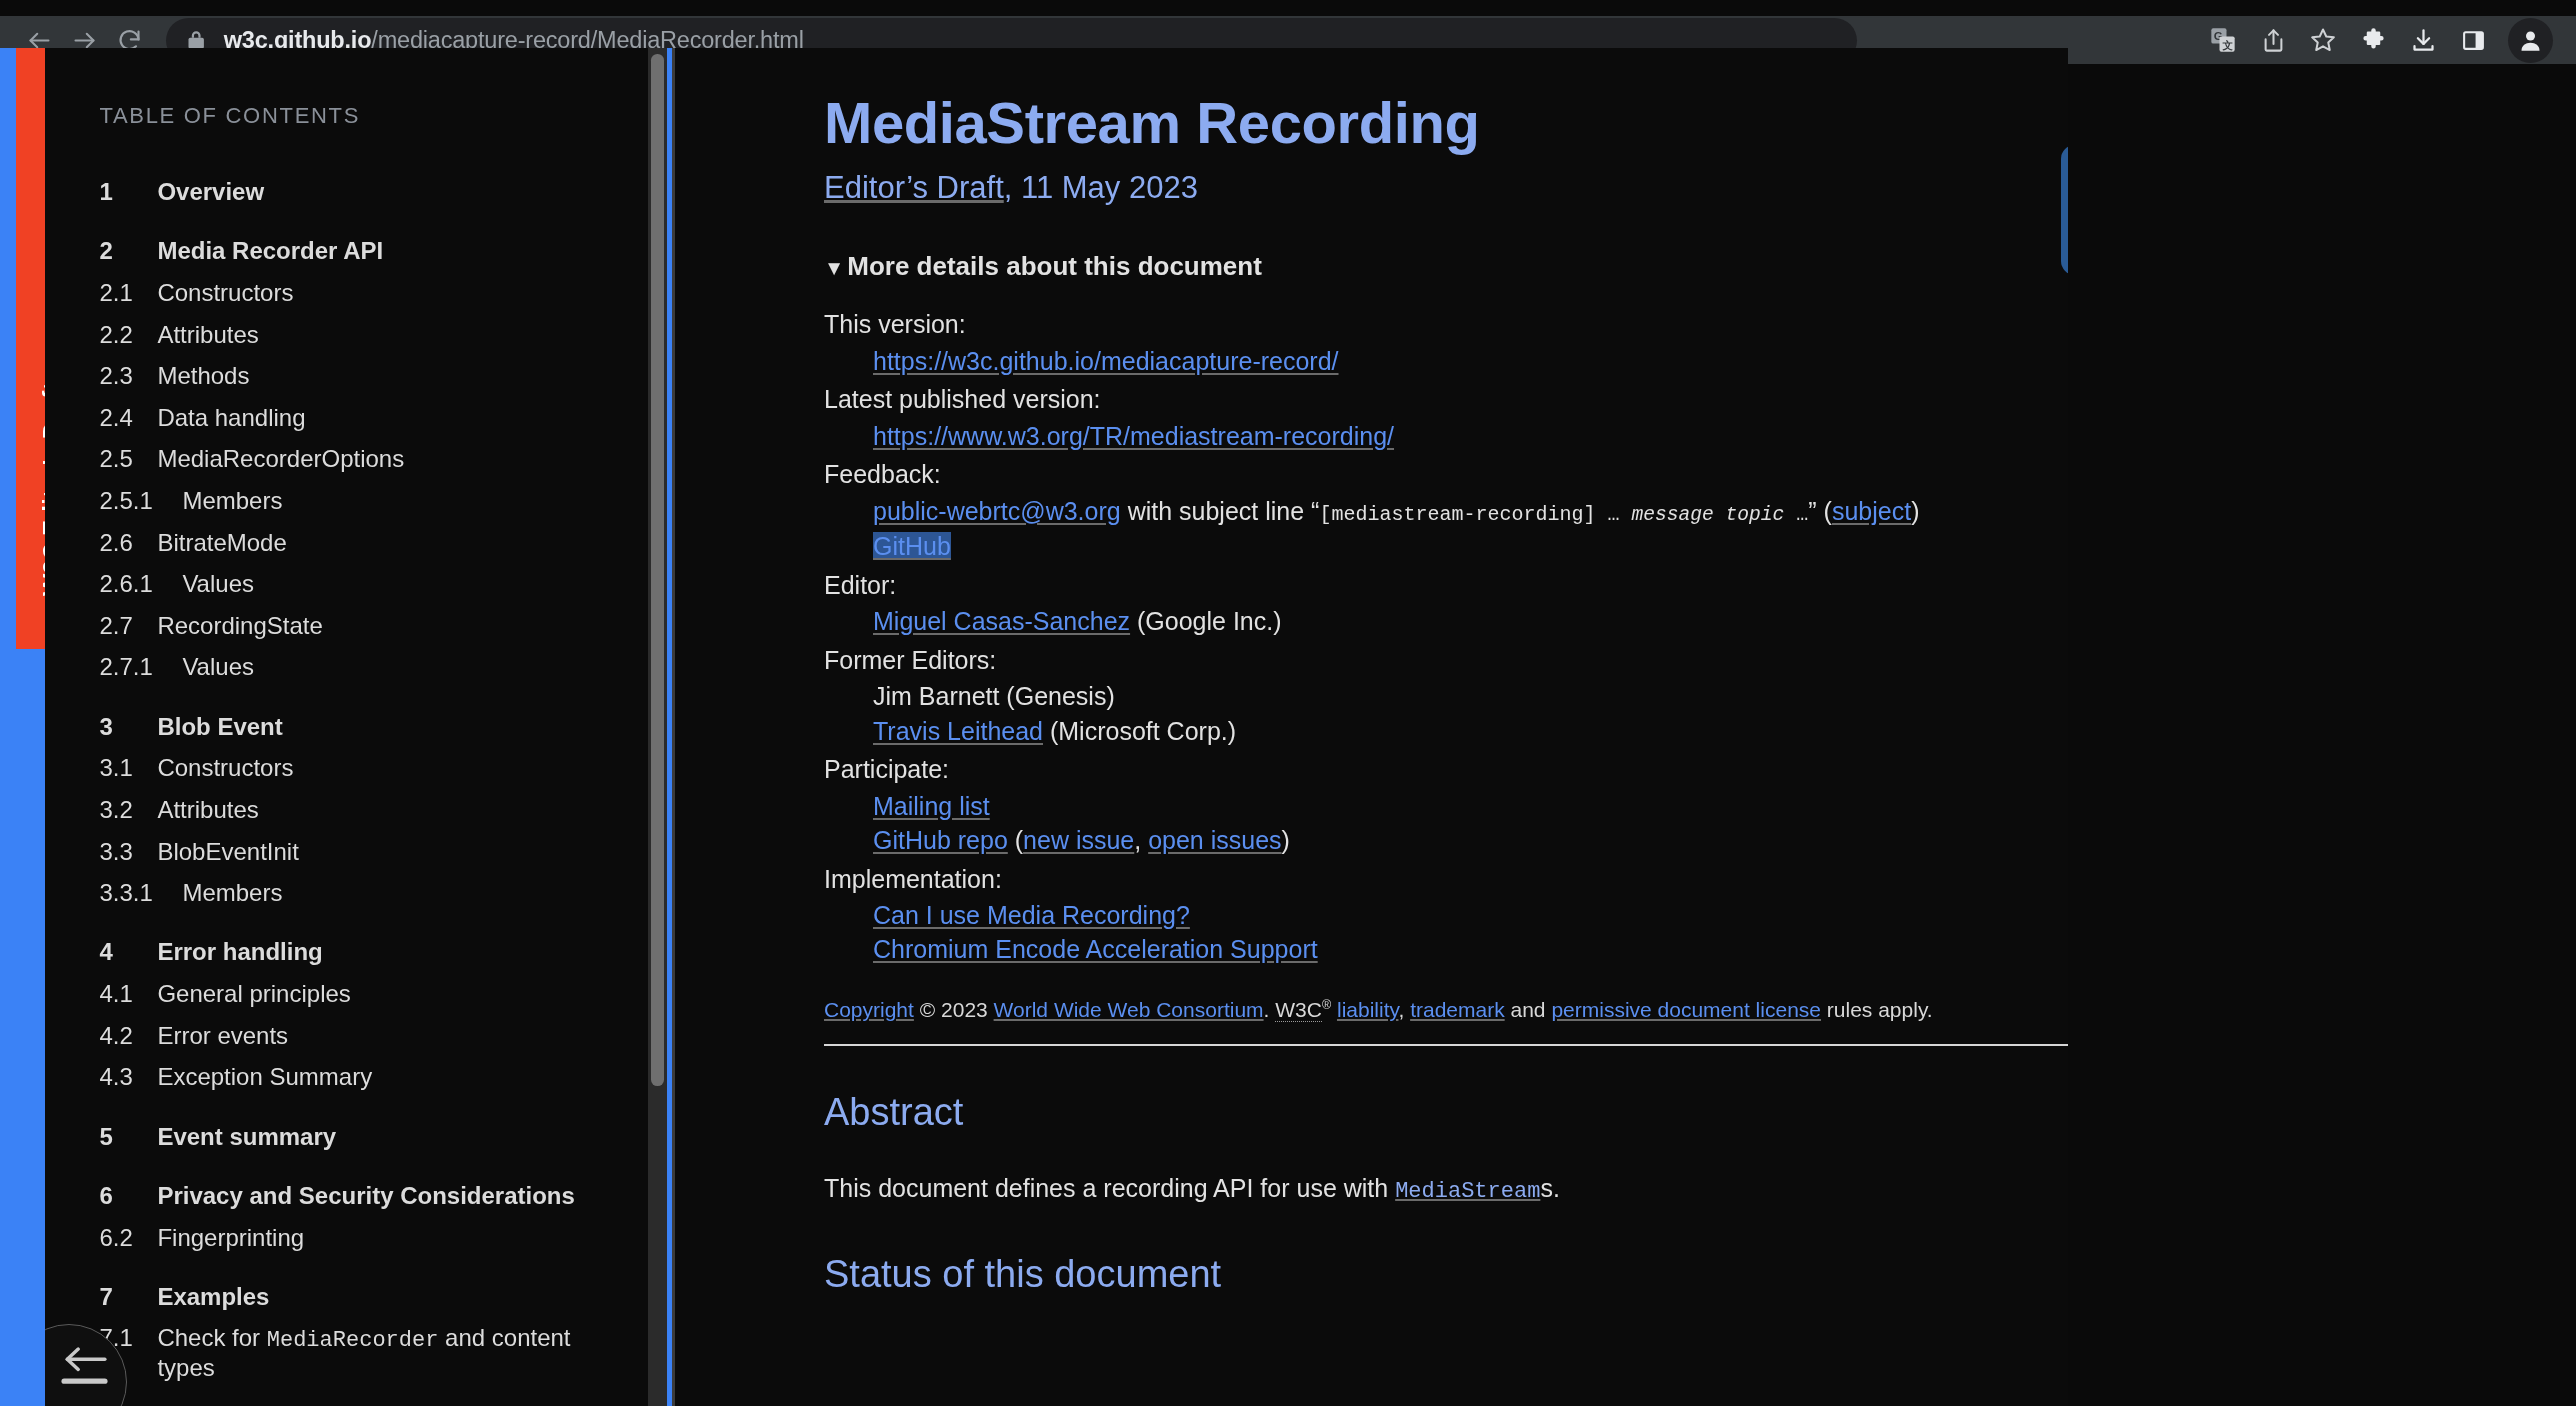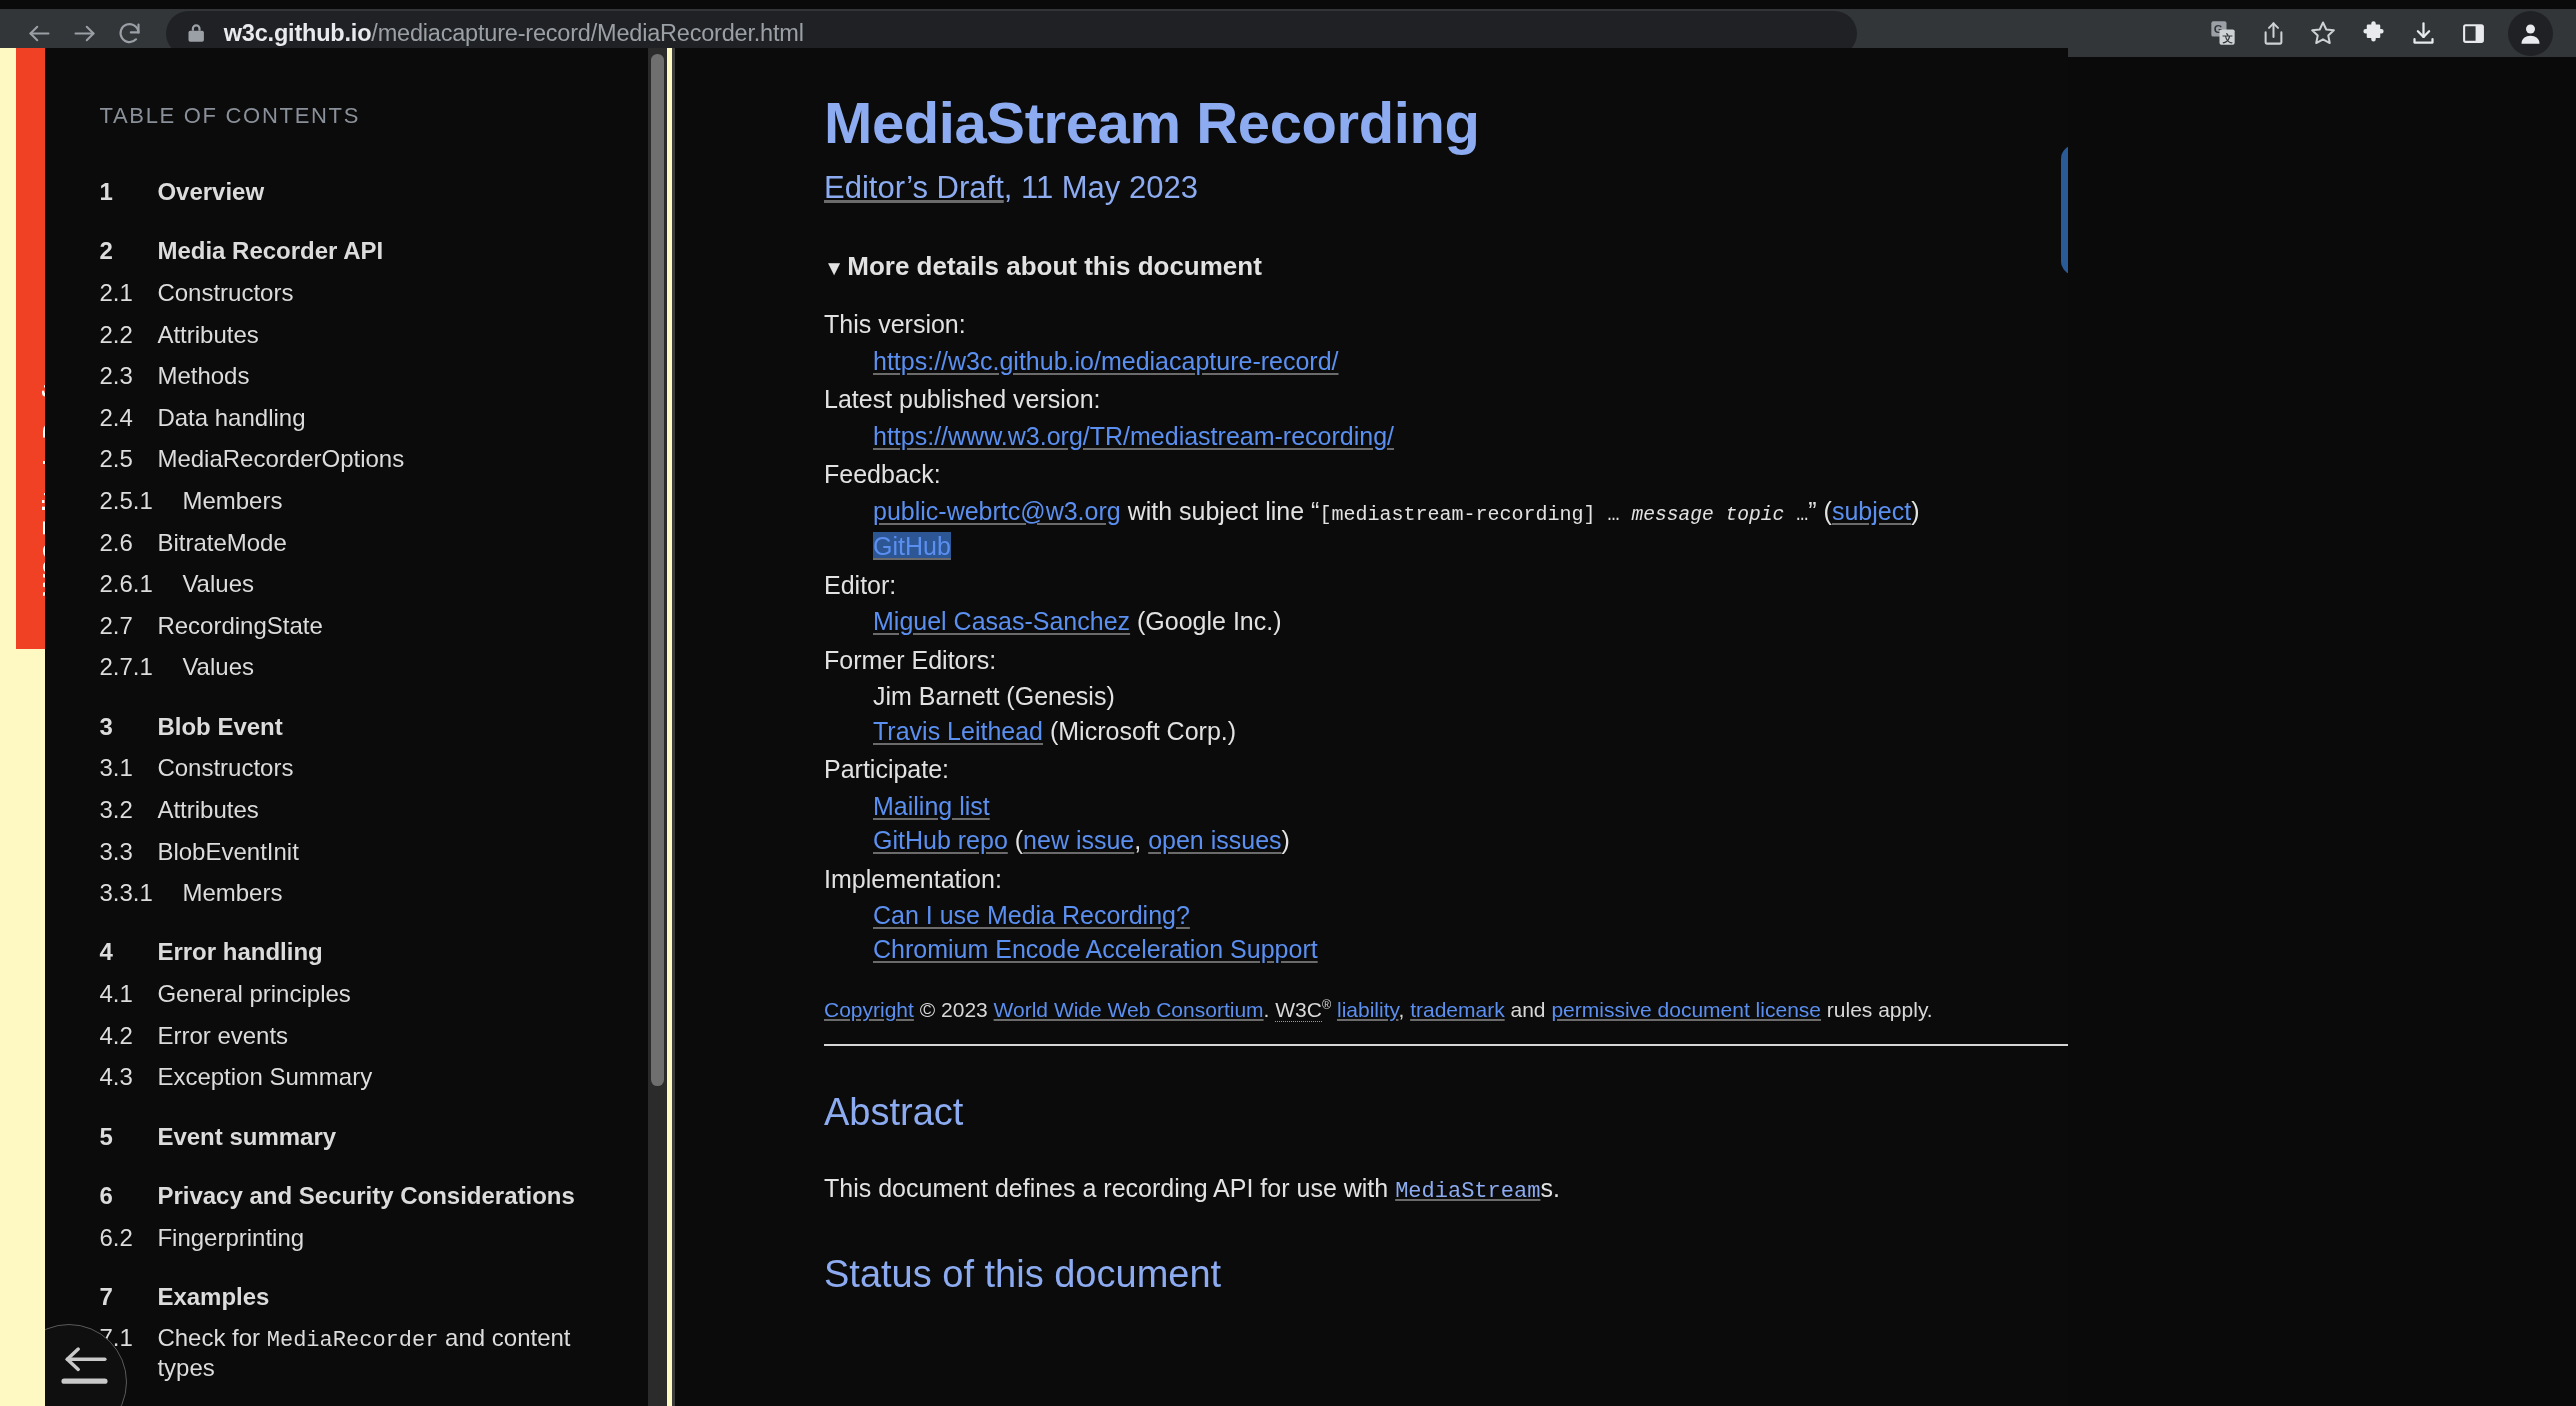--- a/index.html
+++ b/index.html
@@ -8,21 +8,21 @@
     width: 2576px;
     height: 1406px;
     overflow: hidden;
     background: #0a0a0a;
     font-family: "Liberation Sans", sans-serif;
   }
 
   
   #browser-chrome {
     position: absolute;
-    top: 9px; left: 0;
+    top: 16px; left: 0;
     width: 2576px;
     height: 48px;
     background: #323639;
     display: flex;
     align-items: center;
     padding: 0 17px;
   }
   .nav-btn {
     width: 45px; height: 45px;
     display: flex; align-items: center; justify-content: center;
@@ -70,21 +70,21 @@
     display: flex; align-items: center; justify-content: center;
     margin-left: 9.4px; margin-right: 6.3px;
   }
 
   
   #page {
     position: absolute;
     top: 48px; left: 0;
     width: 2068px;
     height: 1358px;
-    background: #fef9c3;
+    background: #3b82f6;
     overflow: hidden;
   }
 
   
   #status-strip {
     position: absolute;
     top: 0; left: 15.7px;
     width: 30px;
     height: 601px;
     background: #f04124;

